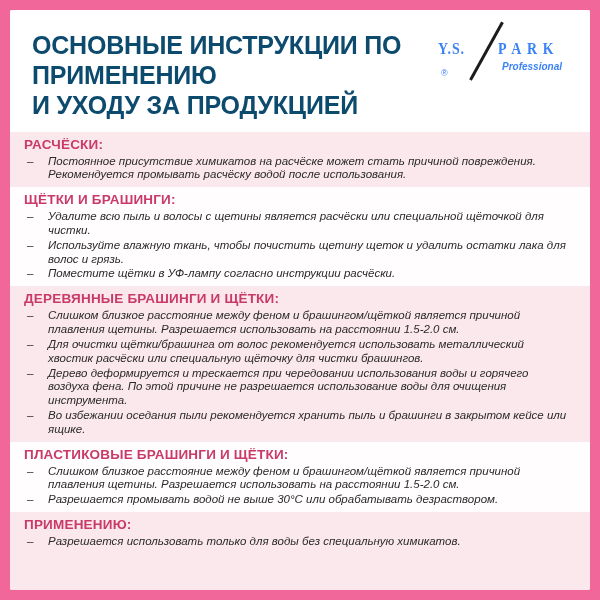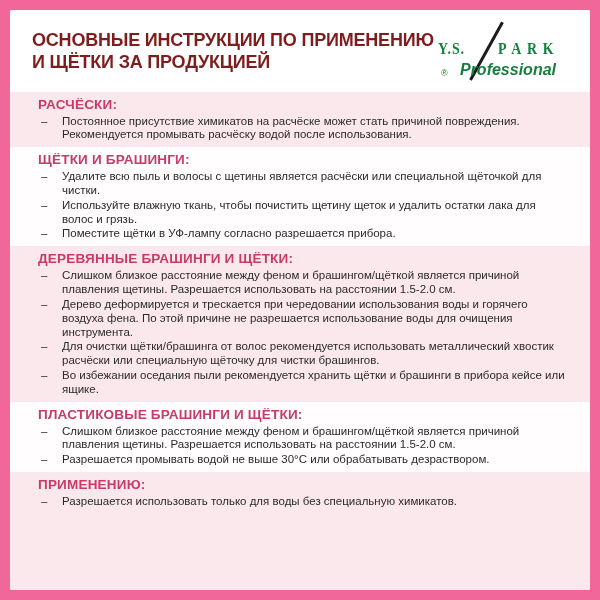--- a/index.html
+++ b/index.html
@@ -22,76 +22,76 @@
     overflow: hidden;
     border-radius: 2px;
   }
   .header {
     background: #ffffff;
     padding: 14px 16px 12px 22px;
     display: flex; justify-content: space-between; align-items: flex-start;
     flex: 0 0 auto;
   }
   .title {
-    font-size: 18px; line-height: 1.2; font-weight: bold;
-    color: #7f1d1d; letter-spacing: -0.2px;
+    font-size: 25px; line-height: 1.2; font-weight: bold;
+    color: #0c4a6e; letter-spacing: -0.2px;
     margin-top: 6px;
   }
   .title span { display: block; }
   
-  .logo { position: relative; width: 136px; height: 56px; flex: 0 0 auto; color: #15803d; }
+  .logo { position: relative; width: 136px; height: 56px; flex: 0 0 auto; color: #3b82f6; }
   .logo .ys {
     position: absolute; left: 0; top: 15px;
     font-family: "Liberation Serif", serif; font-weight: bold; font-size: 17px;
     letter-spacing: 1px; transform: scaleX(0.82); transform-origin: left center;
   }
   .logo .slash {
     position: absolute; left: 47px; top: -6px;
     width: 2.6px; height: 66px; background: #1c1c1c;
     transform: rotate(29deg);
   }
   .logo .park {
     position: absolute; left: 60px; top: 15px;
     font-family: "Liberation Serif", serif; font-weight: bold; font-size: 17px;
     letter-spacing: 7px; transform: scaleX(0.82); transform-origin: left center;
   }
   .logo .prof {
-    position: absolute; right: 18px; top: 37px;
-    font-size: 16px; font-style: italic; font-weight: bold;
+    position: absolute; right: 12px; top: 37px;
+    font-size: 10px; font-style: italic; font-weight: bold;
   }
   .logo .reg { position: absolute; left: 3px; top: 44px; font-size: 9px; }
   
-  .sec { padding: 3px 20px 4px 28px; flex: 0 0 auto; }
+  .sec { padding: 3px 20px 4px 14px; flex: 0 0 auto; }
   .sec.pink  { background: var(--section_pink, #fbe8ed); }
   .sec.white { background: var(--section_white, #fffdfd); }
   .sec:last-child { flex: 1 1 auto; }
   .sec h2 {
     margin: 2px 0 2px 0;
     font-size: 13.5px; line-height: 1.15; font-weight: bold;
     color: var(--accent, #c93a68); letter-spacing: 0.2px;
   }
-  .sec ul { margin: 0; padding: 0; list-style: none; }
+  .sec ul { margin: 0; padding: 0; list-style: none; font-style: italic; }
   .sec li {
     position: relative; padding-left: 24px;
     font-size: 11.5px; line-height: 1.21;
     color: var(--text, #2a2a2a);
     margin: 0 0 1px 0;
   }
   .sec li::before { content: "–"; position: absolute; left: 3px; top: 0; }
 </style>
 </head>
 <body>
 
 <div class="frame">
   <div class="card">
 
     <div class="header">
       <div class="title">
         <span>ОСНОВНЫЕ ИНСТРУКЦИИ ПО ПРИМЕНЕНИЮ</span>
-        <span>И ЩЁТКИ ЗА ПРОДУКЦИЕЙ</span>
+        <span>И УХОДУ ЗА ПРОДУКЦИЕЙ</span>
       </div>
       <div class="logo">
         <span class="ys">Y.S.</span>
         <span class="slash"></span>
         <span class="park">PARK</span>
         <span class="prof">Professional</span>
         <span class="reg">®</span>
       </div>
     </div>
 
@@ -100,31 +100,31 @@
       <ul>
         <li>Постоянное присутствие химикатов на расчёске может стать причиной повреждения. Рекомендуется промывать расчёску водой после использования.</li>
       </ul>
     </section>
 
     <section class="sec white">
       <h2>ЩЁТКИ И БРАШИНГИ:</h2>
       <ul>
         <li>Удалите всю пыль и волосы с щетины является расчёски или специальной щёточкой для чистки.</li>
         <li>Используйте влажную ткань, чтобы почистить щетину щеток и удалить остатки лака для волос и грязь.</li>
-        <li>Поместите щётки в УФ-лампу согласно разрешается прибора.</li>
+        <li>Поместите щётки в УФ-лампу согласно инструкции расчёски.</li>
       </ul>
     </section>
 
     <section class="sec pink">
       <h2>ДЕРЕВЯННЫЕ БРАШИНГИ И ЩЁТКИ:</h2>
       <ul>
         <li>Слишком близкое расстояние между феном и брашингом/щёткой является причиной плавления щетины. Разрешается использовать на расстоянии 1.5-2.0 см.</li>
+        <li>Для очистки щётки/брашинга от волос рекомендуется использовать металлический хвостик расчёски или специальную щёточку для чистки брашингов.</li>
         <li>Дерево деформируется и трескается при чередовании использования воды и горячего воздуха фена. По этой причине не разрешается использование воды для очищения инструмента.</li>
-        <li>Для очистки щётки/брашинга от волос рекомендуется использовать металлический хвостик расчёски или специальную щёточку для чистки брашингов.</li>
-        <li>Во избежании оседания пыли рекомендуется хранить щётки и брашинги в прибора кейсе или ящике.</li>
+        <li>Во избежании оседания пыли рекомендуется хранить пыль и брашинги в закрытом кейсе или ящике.</li>
       </ul>
     </section>
 
     <section class="sec white">
       <h2>ПЛАСТИКОВЫЕ БРАШИНГИ И ЩЁТКИ:</h2>
       <ul>
         <li>Слишком близкое расстояние между феном и брашингом/щёткой является причиной плавления щетины. Разрешается использовать на расстоянии 1.5-2.0 см.</li>
         <li>Разрешается промывать водой не выше 30°C или обрабатывать дезраствором.</li>
       </ul>
     </section>

